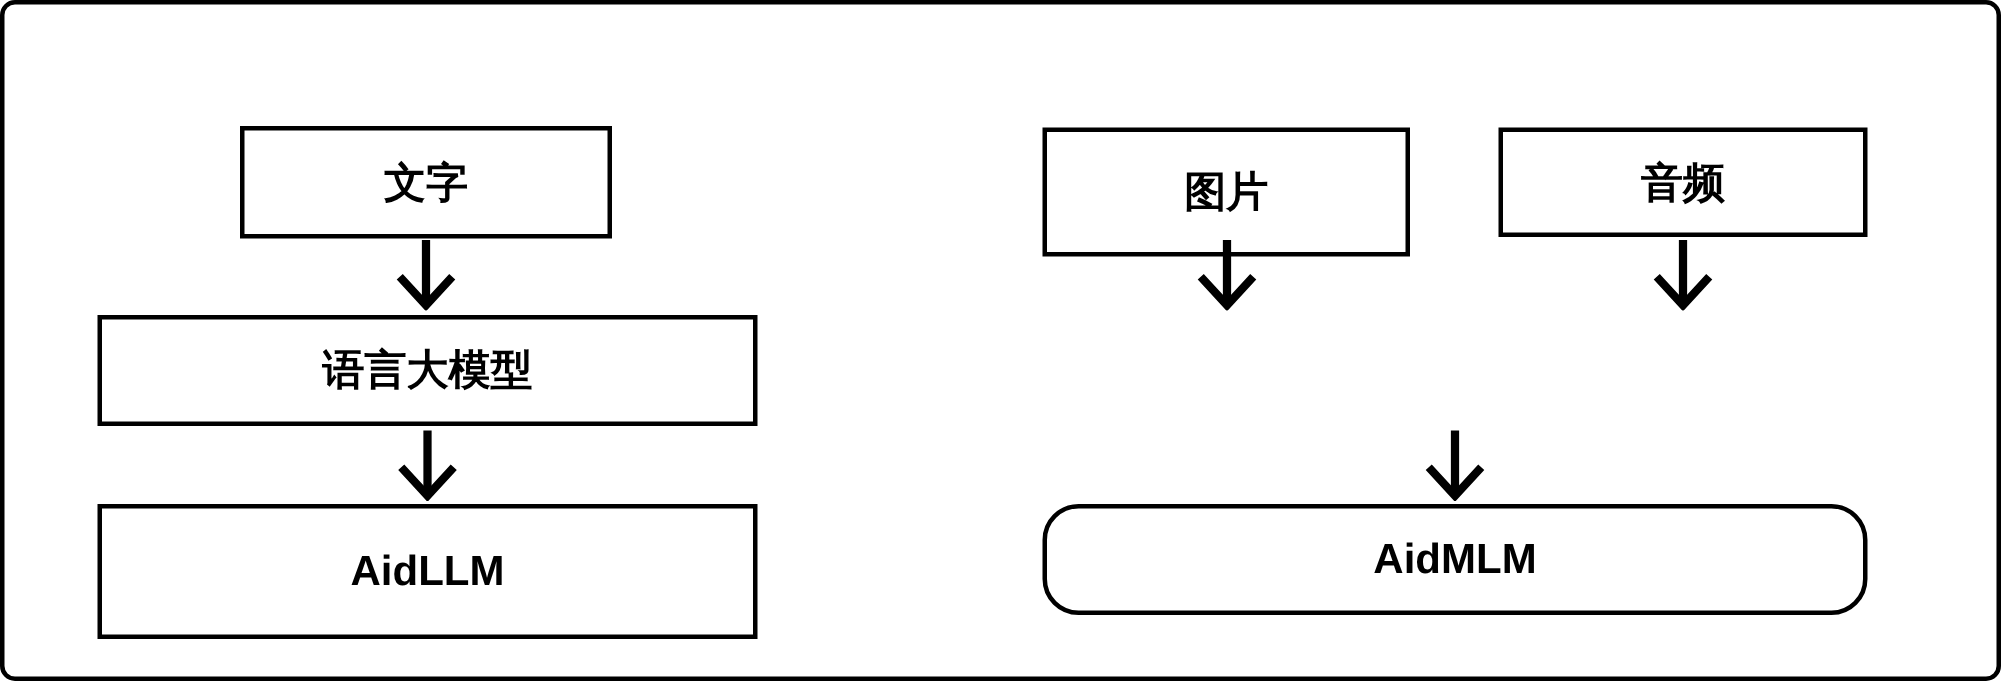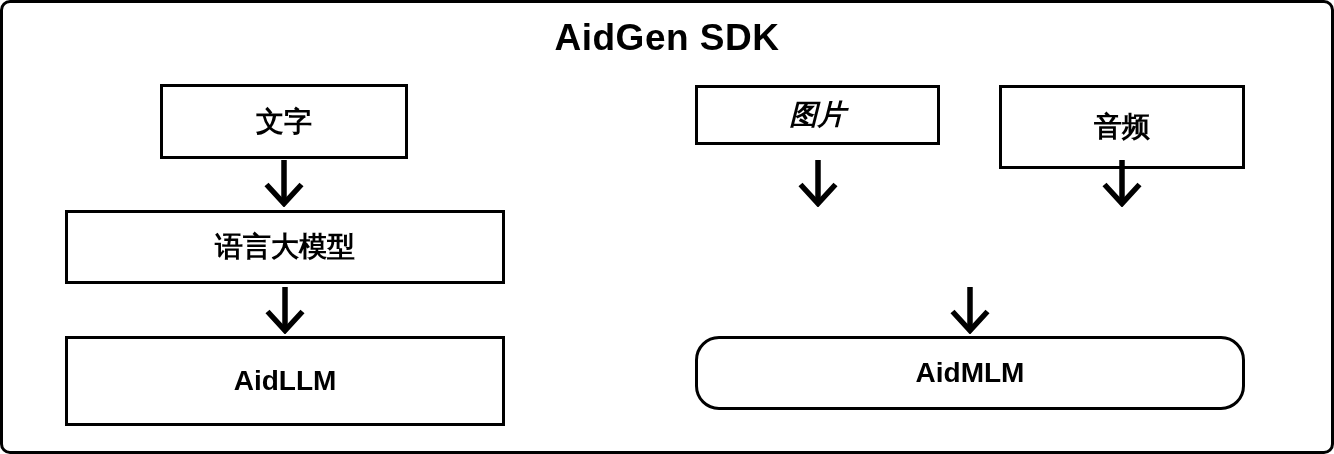--- a/index.html
+++ b/index.html
@@ -62,40 +62,39 @@
     width: 44px;
     height: 48px;
     color: var(--line);
   }
   .arrow svg { display: block; }
 
   
   .n-text   { left: 160px; top: 84px;  width: 248px; height: 75px; }
   .n-lang   { left: 65px;  top: 210px; width: 440px; height: 74px; font-family: Liberation Serif, serif; }
   .n-aidllm { left: 65px;  top: 336px; width: 440px; height: 90px; }
-  .n-image  { left: 695px; top: 85px;  width: 245px; height: 60px; font-style: italic; }
-  .n-audio  { left: 999px; top: 85px;  width: 246px; height: 84px; }
+  .n-image  { left: 695px; top: 85px;  width: 245px; height: 86px; }
+  .n-audio  { left: 999px; top: 85px;  width: 246px; height: 73px; }
   .n-mm     { left: 695px; top: 210px; width: 550px; height: 74px; }
   .n-aidmlm { left: 695px; top: 336px; width: 550px; height: 74px; border-radius: 24px; }
 
   
   .a-1 { left: 262px;  top: 159px; }
   .a-2 { left: 263px;  top: 286px; }
   .a-3 { left: 796px;  top: 159px; }
   .a-4 { left: 1100px; top: 159px; }
   .a-5 { left: 948px;  top: 286px; }
 </style>
 </head>
 <body>
 
 <div class="canvas">
 
   <div class="outer-frame"></div>
 
-  <h1 class="title">AidGen SDK</h1>
 
   <div class="node n-text">
     <span class="node-label">文字</span>
   </div>
 
   <div class="arrow a-1">
     <svg width="44" height="48" viewBox="0 0 44 48" aria-hidden="true">
       <path d="M22 1 L22 42" stroke="currentColor" stroke-width="5.5" fill="none"></path>
       <path d="M4.5 25.5 L22 44.5 L39.5 25.5" stroke="currentColor" stroke-width="5.5" fill="none"></path>
     </svg>

